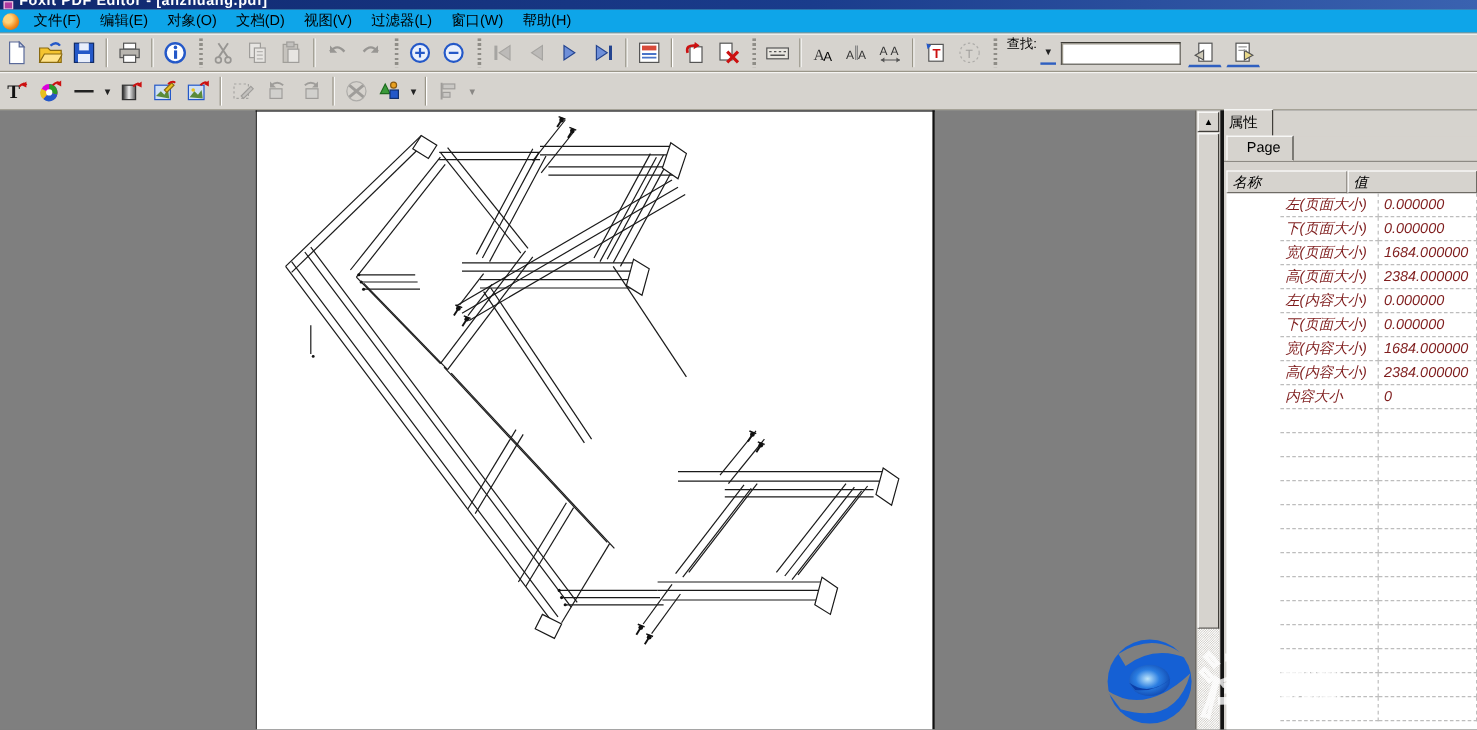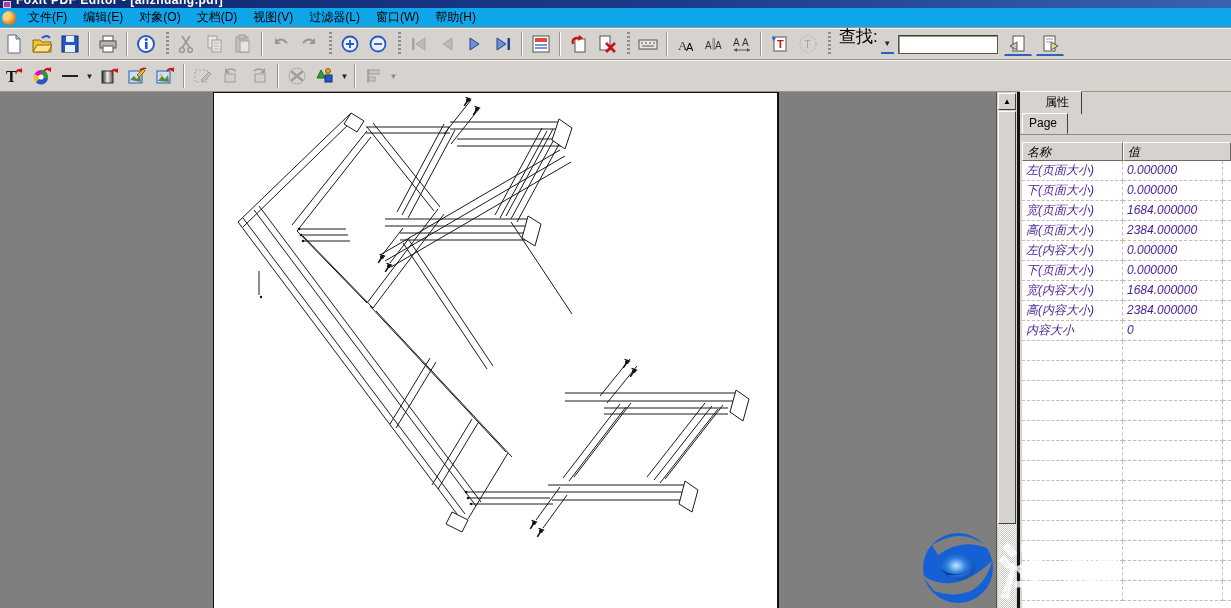--- a/index.html
+++ b/index.html
@@ -25,21 +25,21 @@
     border-top:1px solid #f5f4f2; border-bottom:1px solid #9a9689; display:flex; align-items:center; }
   #toolbar1 { top:28px; }
   #toolbar2 { top:60px; }
   .tbtn { width:26px; height:26px; display:flex; align-items:center; justify-content:center; margin:0 1px; border:1px solid transparent; }
   .dis { opacity:.42; filter:grayscale(.9); }
   .sep { width:2px; height:24px; border-left:1px solid #9a9689; border-right:1px solid #ffffff; margin:0 4px; }
   .grip { width:3px; height:24px; margin:0 4px 0 6px;
     background:repeating-linear-gradient(180deg,#8f8d87 0 2px,transparent 2px 4px); }
   .dd-arrow { font-size:8px; color:#222; width:11px; text-align:center; }
   .find-wrap { display:flex; align-items:center; height:26px; }
-  .find-label { font-size:17px; color:#000; margin:0 3px 16px 4px; white-space:nowrap; }
+  .find-label { font-size:11px; color:#000; margin:0 3px 16px 4px; white-space:nowrap; }
   .find-dd { width:13px; height:20px; display:flex; align-items:center; justify-content:center; border-bottom:2px solid #2f5fc0; }
   .find-input { width:100px; height:19px; border:1px solid #58554e; border-top-color:#3c3a35; background:#fff;
     font-size:11px; padding:0 2px; margin:0 4px; box-shadow:inset 1px 1px 0 #9a9689; }
   .find-btn { width:28px; height:24px; display:flex; align-items:center; justify-content:center;
     border:1px solid transparent; border-bottom:2px solid #2f5fc0; margin:0 2px; }
 
   
   .workspace { position:absolute; left:0; top:92px; width:1231px; height:516px; background:#7f7f7f; }
 
   .page { position:absolute; left:213px; top:0; width:566px; height:516px; background:#fff;
@@ -56,29 +56,29 @@
   .vs-track { position:absolute; left:1px; top:432px; width:18px; height:84px; background:#fff;
     background-image:linear-gradient(45deg,#cac7c1 25%,transparent 25%,transparent 75%,#cac7c1 75%),
                      linear-gradient(45deg,#cac7c1 25%,transparent 25%,transparent 75%,#cac7c1 75%);
     background-size:2px 2px; background-position:0 0,1px 1px; }
 
   .panel-divider { position:absolute; left:1017px; top:0; width:3px; height:516px; background:#141414; }
 
   
   .panel { position:absolute; left:1020px; top:0; width:211px; height:516px; background:#d6d3ce; font-size:12px; }
   .panel-header { height:22px; display:flex; align-items:flex-end; }
-  .panel-header .ptab { padding:2px 12px 3px 25px; background:#d6d3ce; border-right:1px solid #403e3a; border-top:1px solid #fff; color:#000; }
+  .panel-header .ptab { padding:2px 12px 3px 4px; background:#d6d3ce; border-right:1px solid #403e3a; border-top:1px solid #fff; color:#000; }
   .panel-tabs { height:21px; border-bottom:1px solid #8d8a84; display:flex; align-items:flex-end; background:#d6d3ce; }
-  .panel-tabs .tab { padding:2px 10px 3px 6px; background:#d6d3ce; border:1px solid; border-color:#fff #403e3a transparent #fff; margin-left:2px; }
+  .panel-tabs .tab { padding:2px 10px 3px 16px; background:#d6d3ce; border:1px solid; border-color:#fff #403e3a transparent #fff; margin-left:2px; }
   .grid { position:absolute; left:2px; top:50px; right:0; bottom:0; background:#fff; overflow:hidden;font-style:italic; }
   .grid-head { display:flex; height:19px; }
   .grid-head .hc { background:#d6d3ce; border:1px solid; border-color:#fff #6e6b65 #6e6b65 #fff; color:#000;
     font-size:12px; padding:1px 4px; }
   .hc.c1 { width:101px; } .hc.c2 { width:108px; }
-  .pg-row { display:flex; height:20px; line-height:19px; color:#4c1d95; font-size:12px; }
+  .pg-row { display:flex; height:20px; line-height:19px; color:#7f1d1d; font-size:12px;padding-left:45px; }
   .pg-row .c1 { width:101px; border-bottom:1px dashed #bdbdbd; border-right:1px dashed #bdbdbd; padding-left:4px; overflow:hidden; white-space:nowrap; }
   .pg-row .c2 { width:100px; border-bottom:1px dashed #bdbdbd; border-right:1px dashed #bdbdbd; padding-left:4px; overflow:hidden; white-space:nowrap; }
   .pg-row .c3 { flex:1; border-bottom:1px dashed #bdbdbd; }
 
   
   .watermark { position:absolute; left:916px; top:433px; width:230px; height:83px; pointer-events:none; z-index:40; }
 </style>
 </head>
 <body>
 

